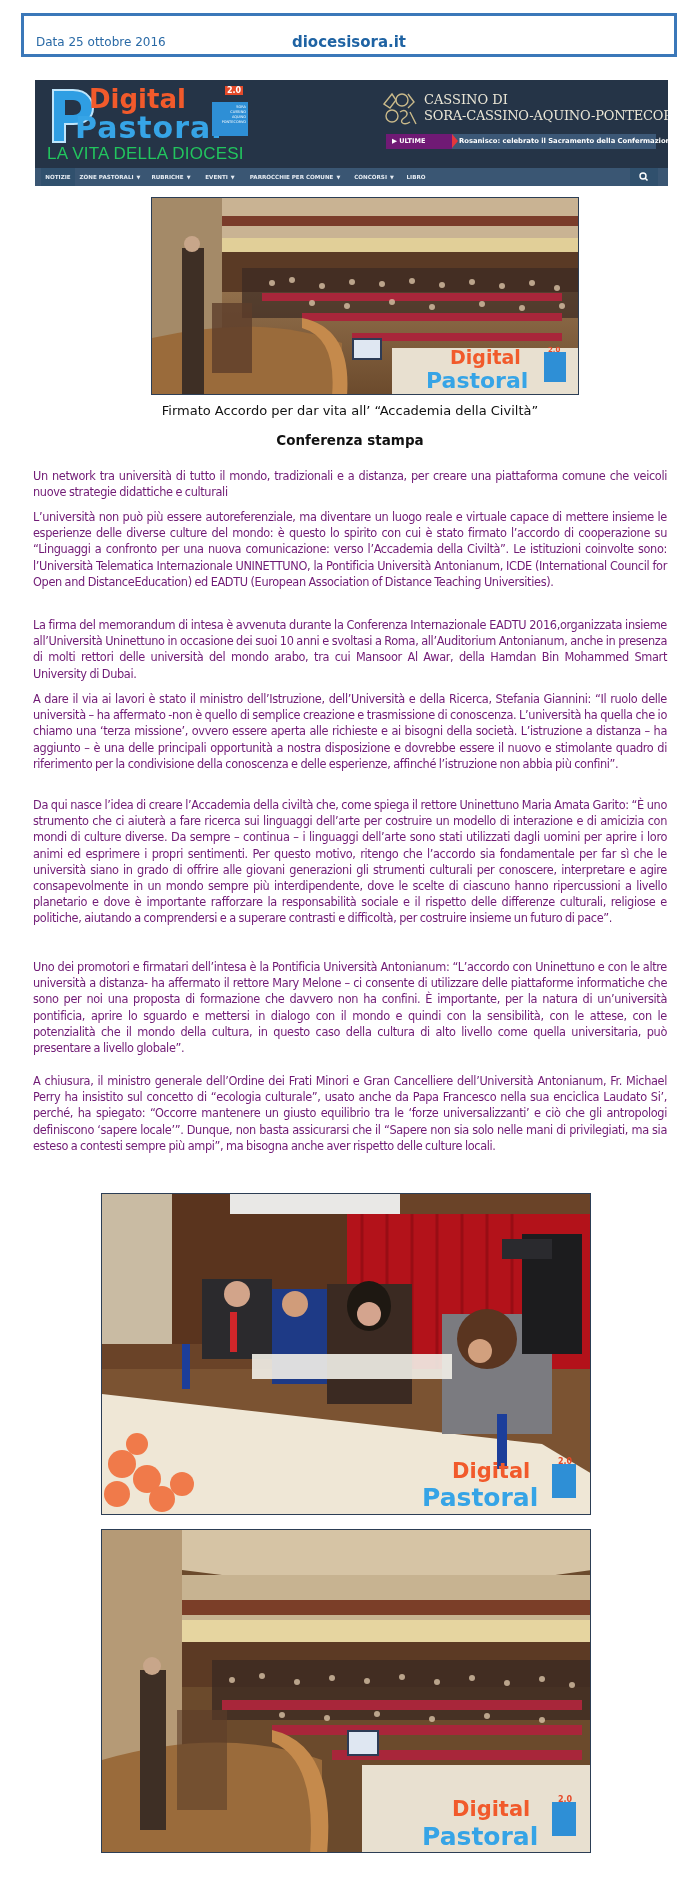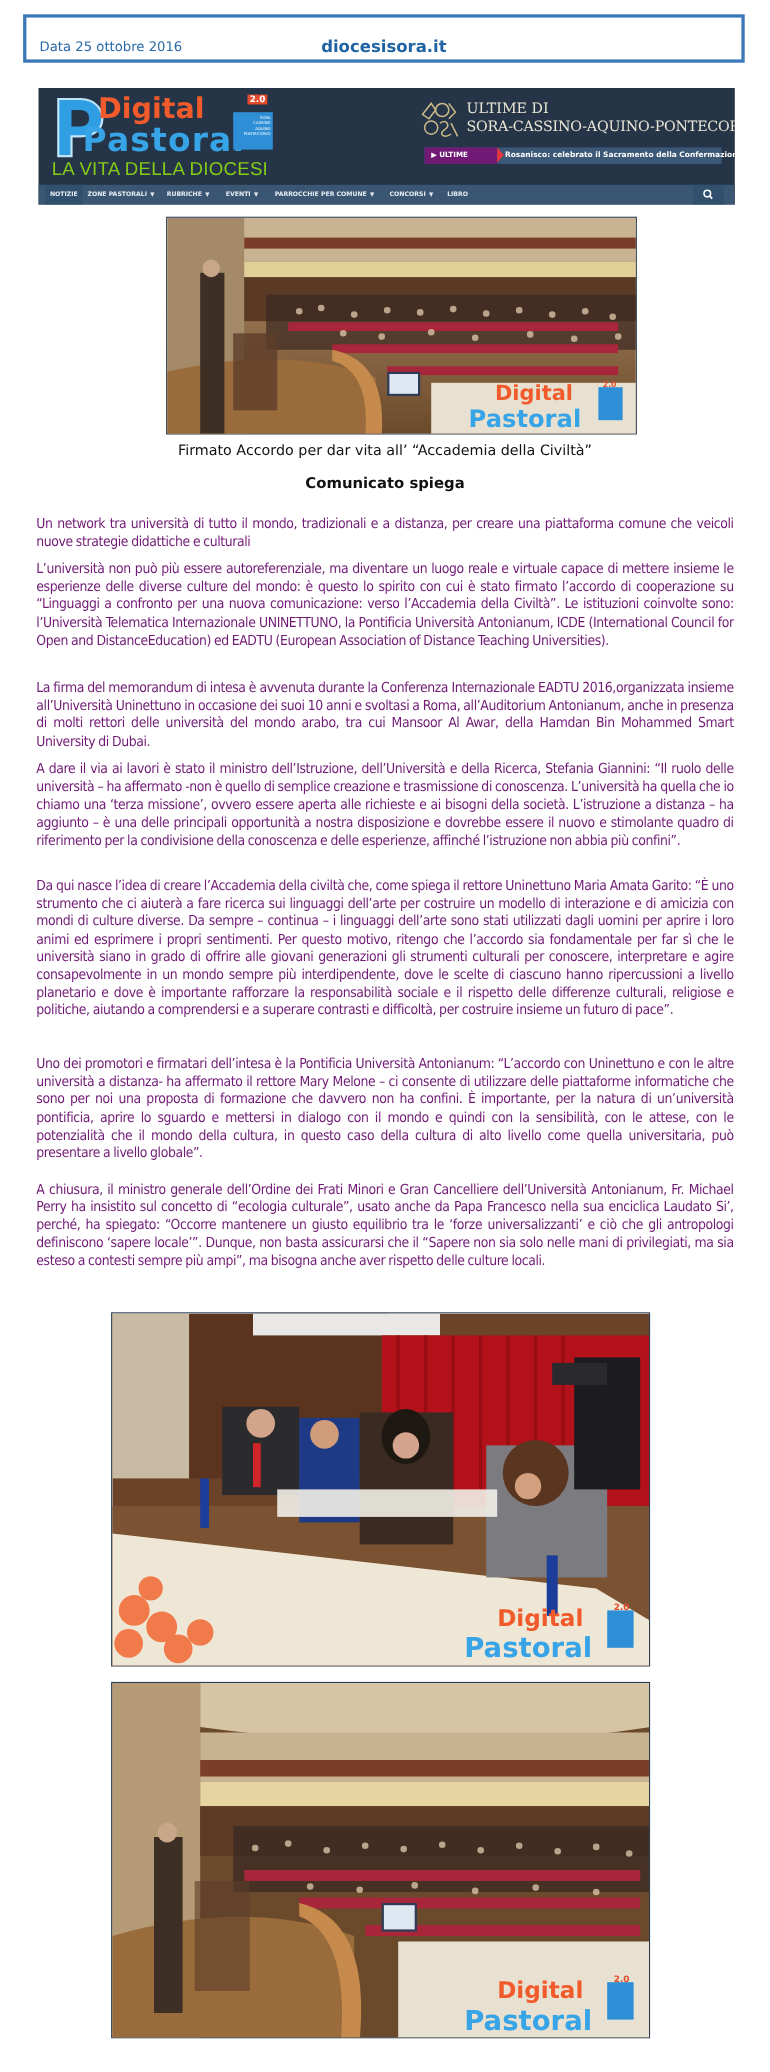--- a/index.html
+++ b/index.html
@@ -12,21 +12,21 @@
   .top-site { position: absolute; left: 0; right: 0; top: 17px; text-align: center; font-size: 15px; font-weight: bold; color: #1f63a3; }
 
   
   .banner { position: absolute; left: 35px; top: 80px; width: 633px; height: 106px; background: #253447; overflow: hidden; }
   .logo-wrap { position: absolute; left: 12px; top: 4px; width: 200px; height: 62px; }
   .logo-p { position: absolute; left: 0; top: 0; width: 50px; height: 60px; }
   .logo-digital { position: absolute; left: 42px; top: 0; font-size: 26px; font-weight: bold; color: #f15a2b; letter-spacing: 0px; font-family: "DejaVu Sans", sans-serif; }
   .logo-pastoral { position: absolute; left: 28px; top: 26px; font-size: 30px; font-weight: bold; color: #36a4e6; letter-spacing: 1px; font-family: "DejaVu Sans", sans-serif; }
   .logo-ver { position: absolute; left: 178px; top: 2px; font-size: 8px; font-weight: bold; color: #fff; background: #e54a2a; padding: 0 2px; }
   .logo-sub { position: absolute; left: 165px; top: 18px; width: 36px; height: 34px; background: #2e8fd6; color: #fff; font-size: 3.5px; line-height: 5px; padding: 3px 2px; text-align: right; }
-  .tagline { position: absolute; left: 12px; top: 64px; font-size: 17px; color: #84cc16; letter-spacing: 0.2px; font-family: "Liberation Sans", sans-serif; }
+  .tagline { position: absolute; left: 12px; top: 64px; font-size: 17px; color: #22c55e; letter-spacing: 0.2px; font-family: "Liberation Sans", sans-serif; }
 
   .chiesa { position: absolute; left: 345px; top: 10px; width: 280px; height: 40px; }
   .chiesa-emblem { position: absolute; left: 0; top: 0; width: 38px; height: 38px; }
   .chiesa-line1 { position: absolute; left: 44px; top: 2px; font-family: "DejaVu Serif", "Liberation Serif", serif; font-size: 13px; color: #eae6d6; }
   .chiesa-line2 { position: absolute; left: 44px; top: 18px; font-family: "DejaVu Serif", "Liberation Serif", serif; font-size: 13px; color: #eae6d6; white-space: nowrap; letter-spacing: -0.2px; }
 
   .ticker { position: absolute; left: 351px; top: 54px; width: 270px; height: 15px; background: #3c5877; }
   .ticker-label { position: absolute; left: 0; top: 0; height: 15px; width: 66px; background: #701a75; color: #fff; font-size: 6.5px; font-weight: bold; line-height: 15px; padding-left: 6px; }
   .ticker-label:after { content: ""; position: absolute; right: -6px; top: 0; border-left: 6px solid #e5373d; border-top: 7.5px solid transparent; border-bottom: 7.5px solid transparent; }
   .ticker-text { position: absolute; left: 73px; top: 0; line-height: 15px; font-size: 6.8px; font-weight: bold; color: #fff; white-space: nowrap; }
@@ -77,21 +77,21 @@
     <svg class="chiesa-emblem" viewBox="0 0 38 38">
       <g fill="none" stroke="#c9b98a" stroke-width="1.4">
         <path d="M4 14 L12 4 L16 10 L10 18 Z"></path>
         <circle cx="22" cy="10" r="6"></circle>
         <path d="M28 4 L34 12 L28 18"></path>
         <circle cx="12" cy="26" r="6"></circle>
         <path d="M20 22 C26 18 30 24 24 28 C18 32 24 36 30 32"></path>
         <path d="M30 22 L36 34"></path>
       </g>
     </svg>
-    <div class="chiesa-line1">ULTIME DI</div>
+    <div class="chiesa-line1">CASSINO DI</div>
     <div class="chiesa-line2">SORA-CASSINO-AQUINO-PONTECORVO</div>
   </div>
 
   <div class="ticker">
     <span class="ticker-label">▶  ULTIME</span>
     <span class="ticker-text">Rosanisco: celebrato il Sacramento della Confermazione</span>
   </div>
 
   <div class="nav">
     <div class="nav-item active" style="left:6px;width:34px;"><span>NOTIZIE</span></div>
@@ -163,21 +163,21 @@
   </svg>
   <svg class="wm" style="right:4px;bottom:2px;" width="158" height="48" viewBox="0 0 158 48">
     <text x="34" y="20" font-family="DejaVu Sans, sans-serif" font-weight="bold" font-size="19" fill="#f15a2b">Digital</text>
     <text x="10" y="44" font-family="DejaVu Sans, sans-serif" font-weight="bold" font-size="22" fill="#36a4e6">Pastoral</text>
     <rect x="128" y="8" width="22" height="30" fill="#2e8fd6"></rect>
     <text x="132" y="8" font-size="7" font-weight="bold" fill="#e54a2a" font-family="DejaVu Sans, sans-serif">2.0</text>
   </svg>
 </div>
 
 <div class="caption">Firmato Accordo per dar vita all’ “Accademia della Civiltà”</div>
-<div class="subtitle">Comunicato spiega</div>
+<div class="subtitle">Conferenza stampa</div>
 
 <p class="article" style="top:468px;">Un network tra università di tutto il mondo, tradizionali e a distanza, per creare una piattaforma comune che veicoli nuove strategie didattiche e culturali</p>
 <p class="article" style="top:509px;">L’università non può più essere autoreferenziale, ma diventare un luogo reale e virtuale capace di mettere insieme le esperienze delle diverse culture del mondo: è questo lo spirito con cui è stato firmato l’accordo di cooperazione su “Linguaggi a confronto per una nuova comunicazione: verso l’Accademia della Civiltà”. Le istituzioni coinvolte sono: l’Università Telematica Internazionale UNINETTUNO, la Pontificia Università Antonianum, ICDE (International Council for Open and DistanceEducation) ed EADTU (European Associa­tion of Distance Teaching Universities).</p>
 <p class="article" style="top:617px;">La firma del memorandum di intesa è avvenuta durante la Conferenza Internazionale EADTU 2016,organizzata insieme all’Università Uninettuno in occasione dei suoi 10 anni e svoltasi a Roma, all’Auditorium Antonianum, anche in presenza di molti rettori delle università del mondo arabo, tra cui Man­soor Al Awar, della Hamdan Bin Mohammed Smart University di Dubai.</p>
 <p class="article" style="top:691px;">A dare il via ai lavori è stato il ministro dell’Istruzione, dell’Università e della Ricerca, Stefania Giannini: “Il ruolo delle università – ha affermato -non è quello di semplice creazione e trasmissione di conoscenza. L’università ha quella che io chiamo una ‘terza missione’, ovvero essere aperta alle richieste e ai bisogni della società. L’istruzione a distanza – ha aggiunto – è una delle principali opportunità a nostra disposizione e dovrebbe essere il nuovo e stimolante quadro di riferimento per la condivisione della conoscenza e delle esperienze, affinché l’istruzione non abbia più confini”.</p>
 <p class="article" style="top:797px;">Da qui nasce l’idea di creare l’Accademia della civiltà che, come spiega il rettore Uninettuno Maria Amata Garito: “È uno strumento che ci aiuterà a fare ricerca sui linguaggi dell’arte per costruire un modello di in­terazione e di amicizia con mondi di culture diverse. Da sempre – continua – i linguaggi dell’arte sono stati utilizzati dagli uomini per aprire i loro animi ed esprimere i propri sentimenti. Per questo motivo, ritengo che l’accordo sia fondamentale per far sì che le università siano in grado di offrire alle giovani generazioni gli strumenti culturali per conoscere, interpretare e agire consapevolmente in un mondo sempre più in­terdipendente, dove le scelte di ciascuno hanno ripercussioni a livello planetario e dove è importante raf­forzare la responsabilità sociale e il rispetto delle differenze culturali, religiose e politiche, aiutando a com­prendersi e a superare contrasti e difficoltà, per costruire insieme un futuro di pace”.</p>
 <p class="article" style="top:959px;">Uno dei promotori e firmatari dell’intesa è la Pontificia Università Antonianum: “L’accordo con Uninettuno e con le altre università a distanza- ha affermato il rettore Mary Melone – ci consente di utilizzare delle piatta­forme informatiche che sono per noi una proposta di formazione che davvero non ha confini. È importante, per la natura di un’università pontificia, aprire lo sguardo e mettersi in dialogo con il mondo e quindi con la sensibilità, con le attese, con le potenzialità che il mondo della cultura, in questo caso della cultura di alto liv­ello come quella universitaria, può presentare a livello globale”.</p>
 <p class="article" style="top:1073px;">A chiusura, il ministro generale dell’Ordine dei Frati Minori e Gran Cancelliere dell’Università Antonianum, Fr. Michael Perry ha insistito sul concetto di “ecologia culturale”, usato anche da Papa Francesco nella sua enci­clica Laudato Si’, perché, ha spiegato: “Occorre mantenere un giusto equilibrio tra le ‘forze universalizzanti’ e ciò che gli antropologi definiscono ‘sapere locale’”. Dunque, non basta assicurarsi che il “Sapere non sia solo nelle mani di privilegiati, ma sia esteso a contesti sempre più ampi”, ma bisogna anche aver rispetto delle culture locali.</p>
 
 <div class="photo" style="left:101px;top:1193px;width:490px;height:322px;">

